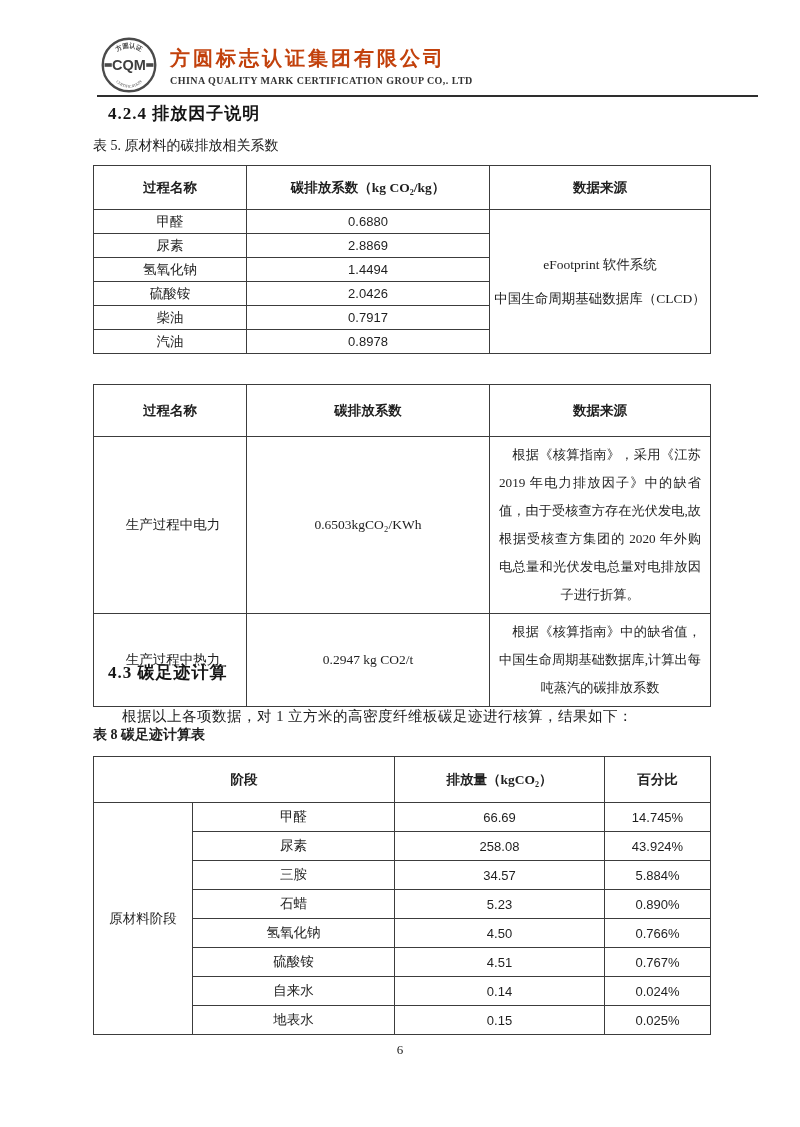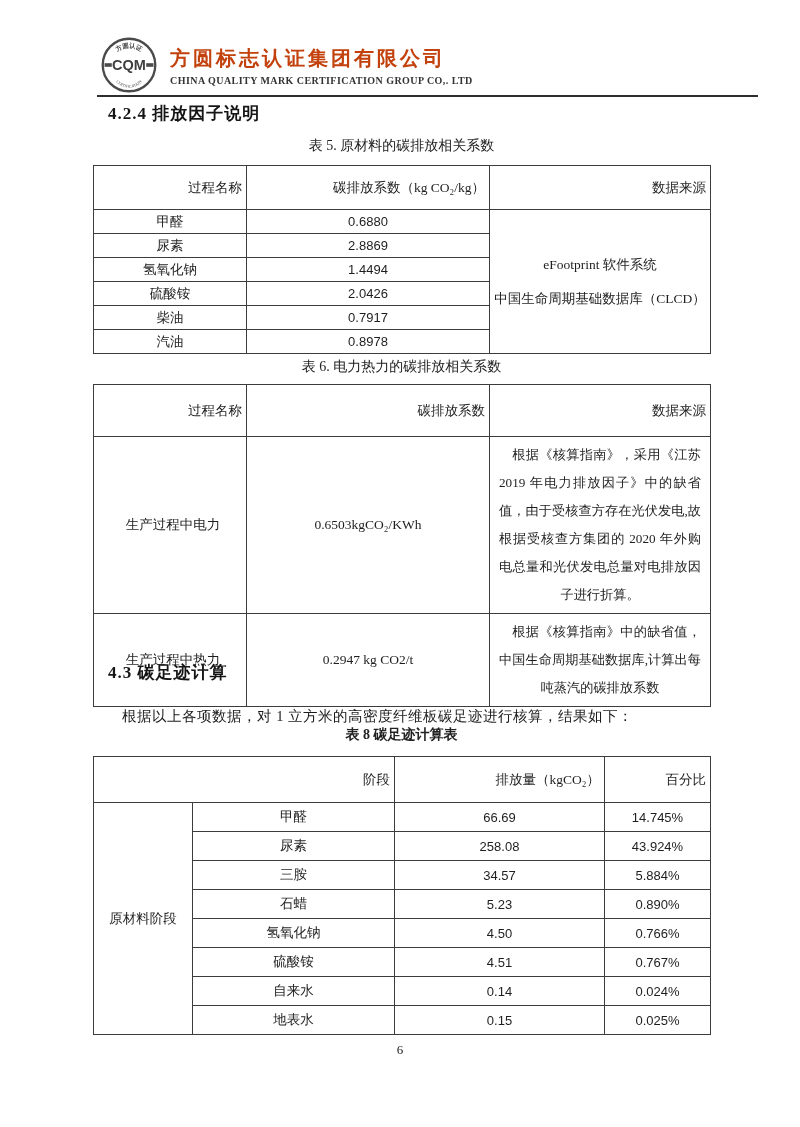--- a/index.html
+++ b/index.html
@@ -11,29 +11,29 @@
   
   .header { position:absolute; top:36px; left:100px; display:flex; align-items:center; gap:12px; }
   .logo { width:58px; height:58px; }
   .company-cn { font-size:20px; font-weight:bold; letter-spacing:3px; color:#c2410c; }
   .company-en { font-size:10px; font-weight:bold; letter-spacing:0.45px; color:#333; margin-top:3px; }
   .header-rule { position:absolute; top:95px; left:97px; width:661px; border-top:2px solid #2e2e2e; }
   
   .h-section { position:absolute; left:108px; font-size:17px; font-weight:bold; color:#151515; letter-spacing:1px; }
   .h424 { top:102px; }
   .h43  { top:661px; }
-  .caption { position:absolute; left:93px; width:617px; text-align:center; font-size:14px; color:#222; }
+  .caption { position:absolute; left:93px; width:617px; text-align:left; font-size:14px; color:#222; }
   .cap5 { top:137px; }
   .cap6 { top:358px; }
   .cap8 { top:726px; font-weight:bold; }
   .para { position:absolute; top:692px; left:93px; width:617px; font-size:14.5px; text-indent:2em; letter-spacing:0.5px; color:#1b1b1b; }
   
   table { position:absolute; left:93px; width:617px; border-collapse:collapse; table-layout:fixed; }
   td,th { border:1px solid #3c3c3c; font-size:13.5px; font-weight:normal; text-align:center; vertical-align:middle; padding:2px 4px; color:#1e1e1e; }
-  th { font-weight:normal;text-align:right; }
+  th { font-weight:bold; }
   .t5 { top:165px; }
   .t5 thead tr { height:44px; }
   .t5 tbody tr { height:24px; }
   .t6 { top:384px; }
   .t6 thead tr { height:52px; }
   .t6 .r-elec { height:140px; }
   .t6 .r-heat { height:84px; }
   .t8 { top:756px;padding-left:13px; }
   .t8 thead tr { height:46px; }
   .t8 tbody tr { height:29px; }
@@ -114,21 +114,20 @@
         <td>柴油</td>
         <td class="num">0.7917</td>
       </tr>
       <tr>
         <td>汽油</td>
         <td class="num">0.8978</td>
       </tr>
     </tbody>
   </table>
 
-  <div class="caption cap6">表 6. 电力热力的碳排放相关系数</div>
   <table class="t6">
     <colgroup>
         <col style="width:153px">
         <col style="width:243px">
         <col style="width:221px">
       </colgroup>
     <thead>
       <tr>
         <th>过程名称</th>
         <th>碳排放系数</th>

